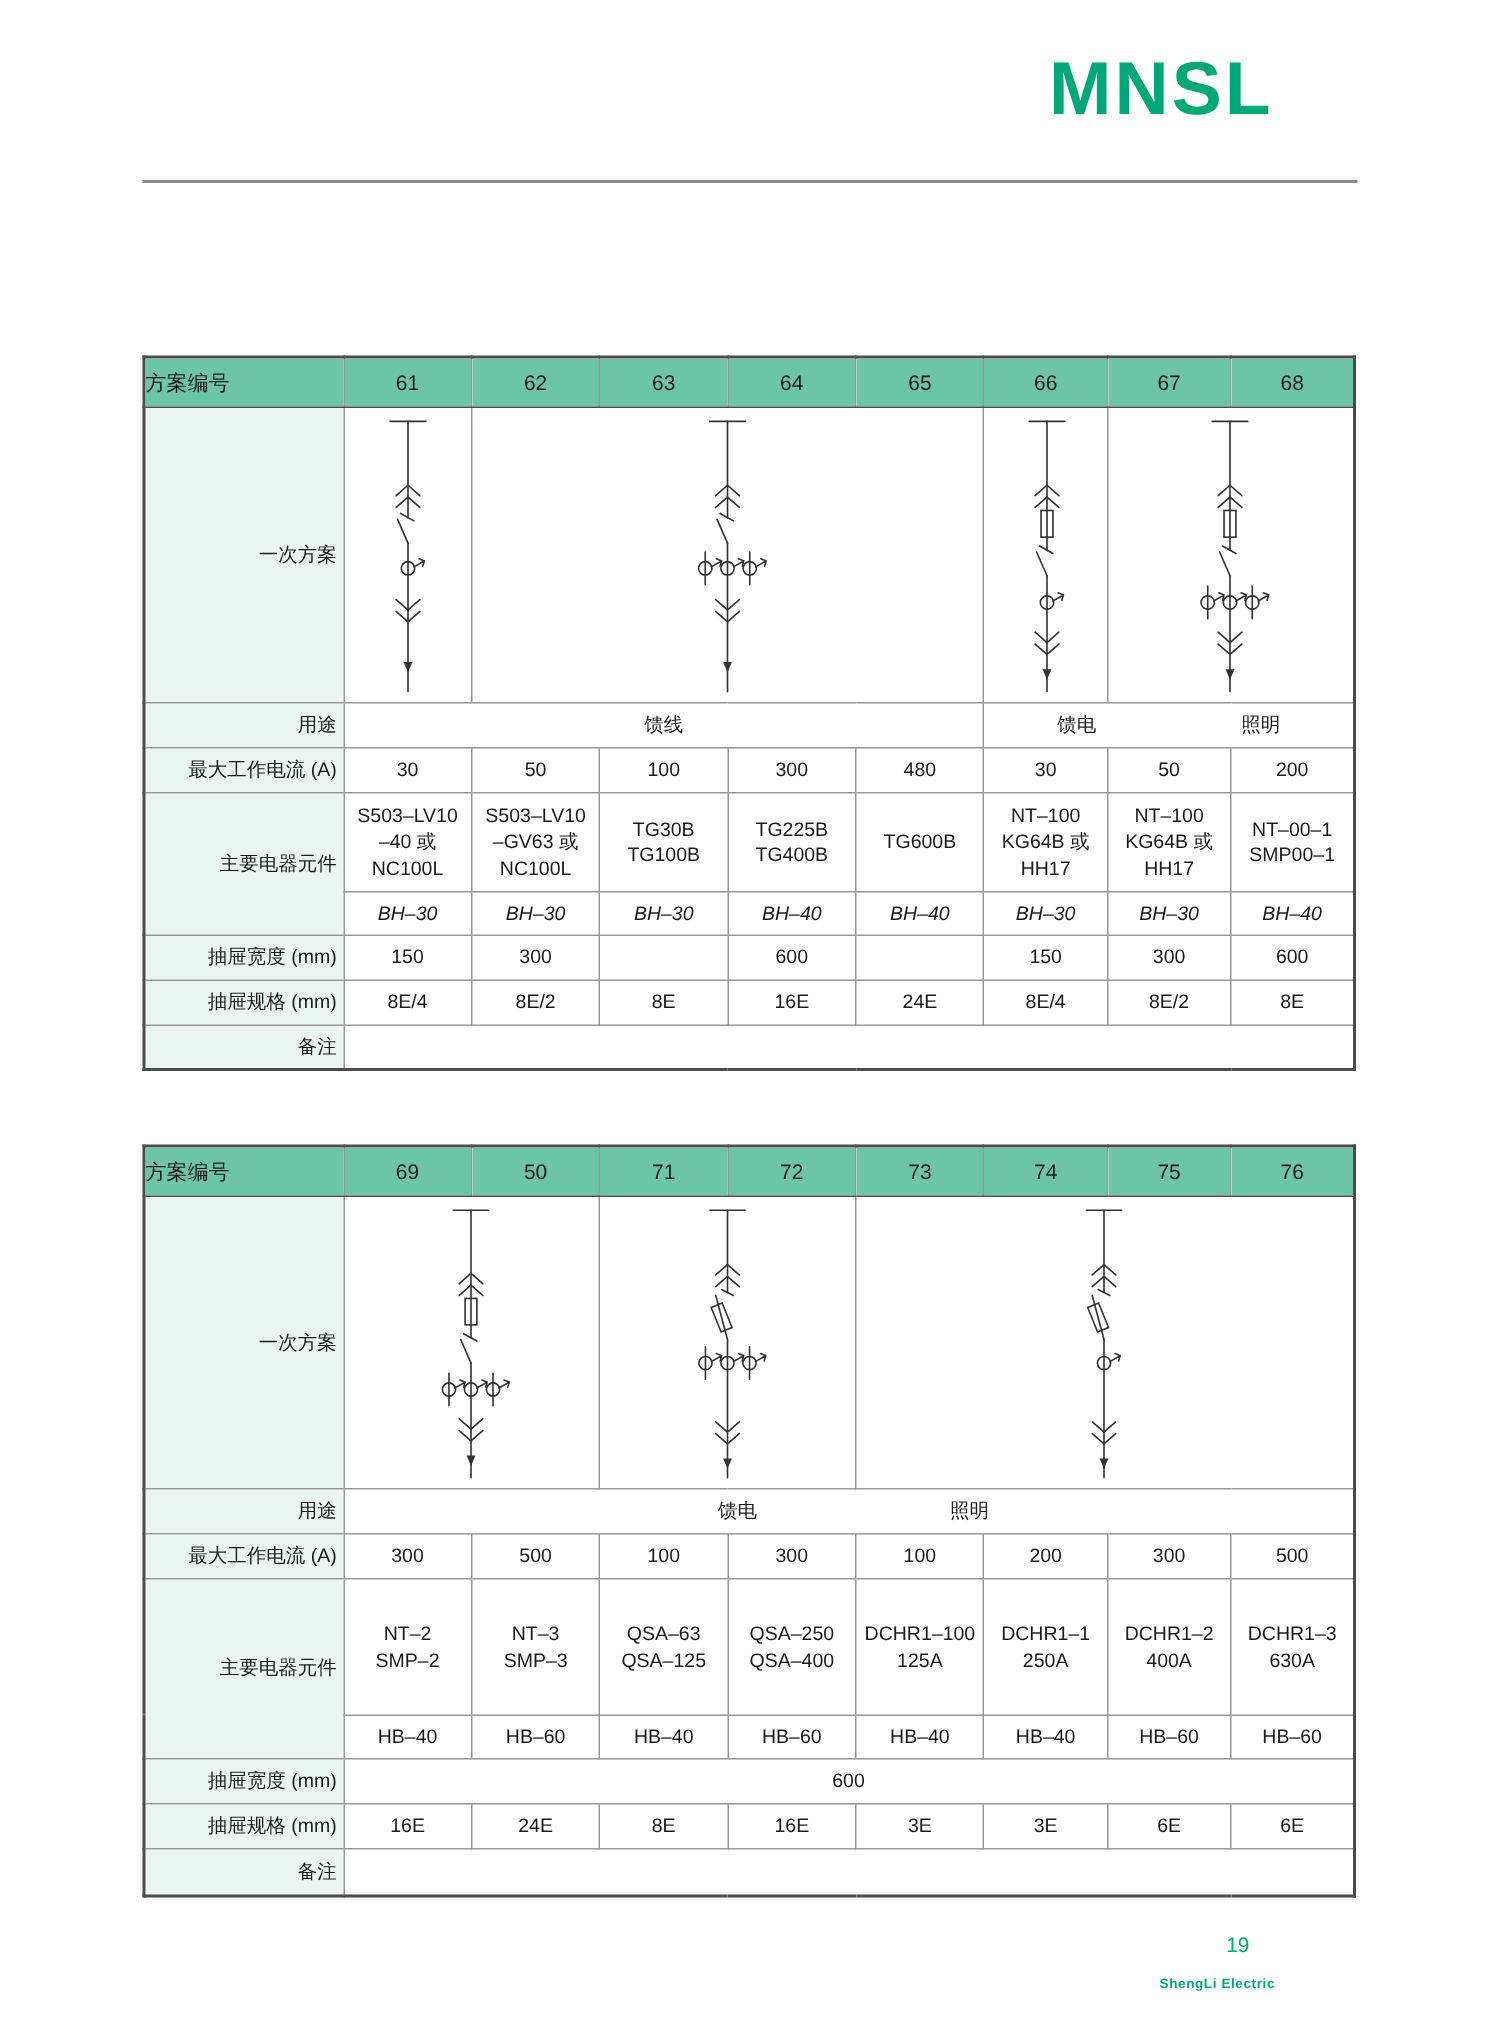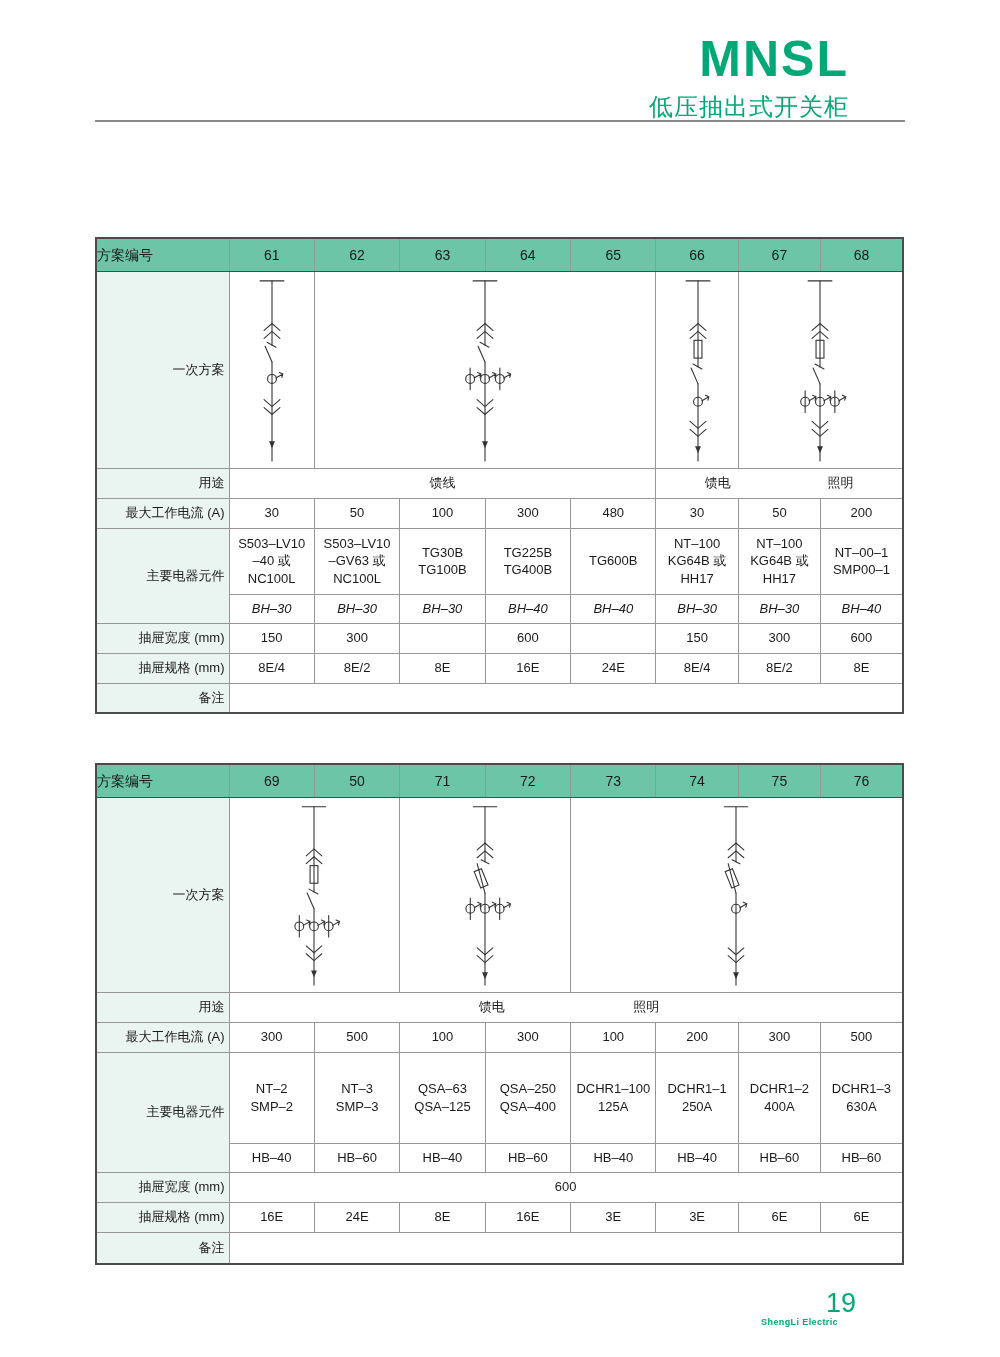--- a/index.html
+++ b/index.html
@@ -17,30 +17,29 @@
   td,th { border:1px solid var(--grid); font-size:13px; font-weight:normal; text-align:center;
           vertical-align:middle; padding:0; overflow:hidden; white-space:pre-line; line-height:1.32; }
   tr.row-header th { background:var(--teal); font-size:14px; border-bottom-color:var(--dark); }
   .lbl { background:var(--lbl); text-align:right; padding:0 4px 0 10px; }
   .lbl-h { background:var(--teal); text-align:left; padding:0; }
   td.diag { vertical-align:middle; }
   td.diag svg { display:block; margin:0 auto; }
   .spread { display:flex; justify-content:space-around; align-items:center; height:100%; }
   .poswrap { position:relative; height:100%; }
   .poswrap span { position:absolute; top:50%; transform:translate(-50%,-50%); }
-  .pagenum { position:absolute; top:1288px; right:88px; font-size:27px; color:var(--green); }
-  .footer-logo { position:absolute; top:1317px; right:106px; font-size:9px; font-weight:bold;
+  .pagenum { position:absolute; top:1288px; right:111px; font-size:14px; color:var(--green); }
+  .footer-logo { position:absolute; top:1317px; right:94px; font-size:9px; font-weight:bold;
                  color:var(--green); letter-spacing:0.4px; }
 </style>
 </head>
 <body>
 
 <div class="page">
   <div class="brand">MNSL</div>
-  <div class="subtitle">低压抽出式开关柜</div>
   <div class="rule"></div>
 
   <div id="table1" class="twrap">
       <table>
         <colgroup>
           <col style="width: 133px;">
           <col style="width: 85.4px;">
           <col style="width: 85.4px;">
           <col style="width: 85.4px;">
           <col style="width: 85.4px;">

